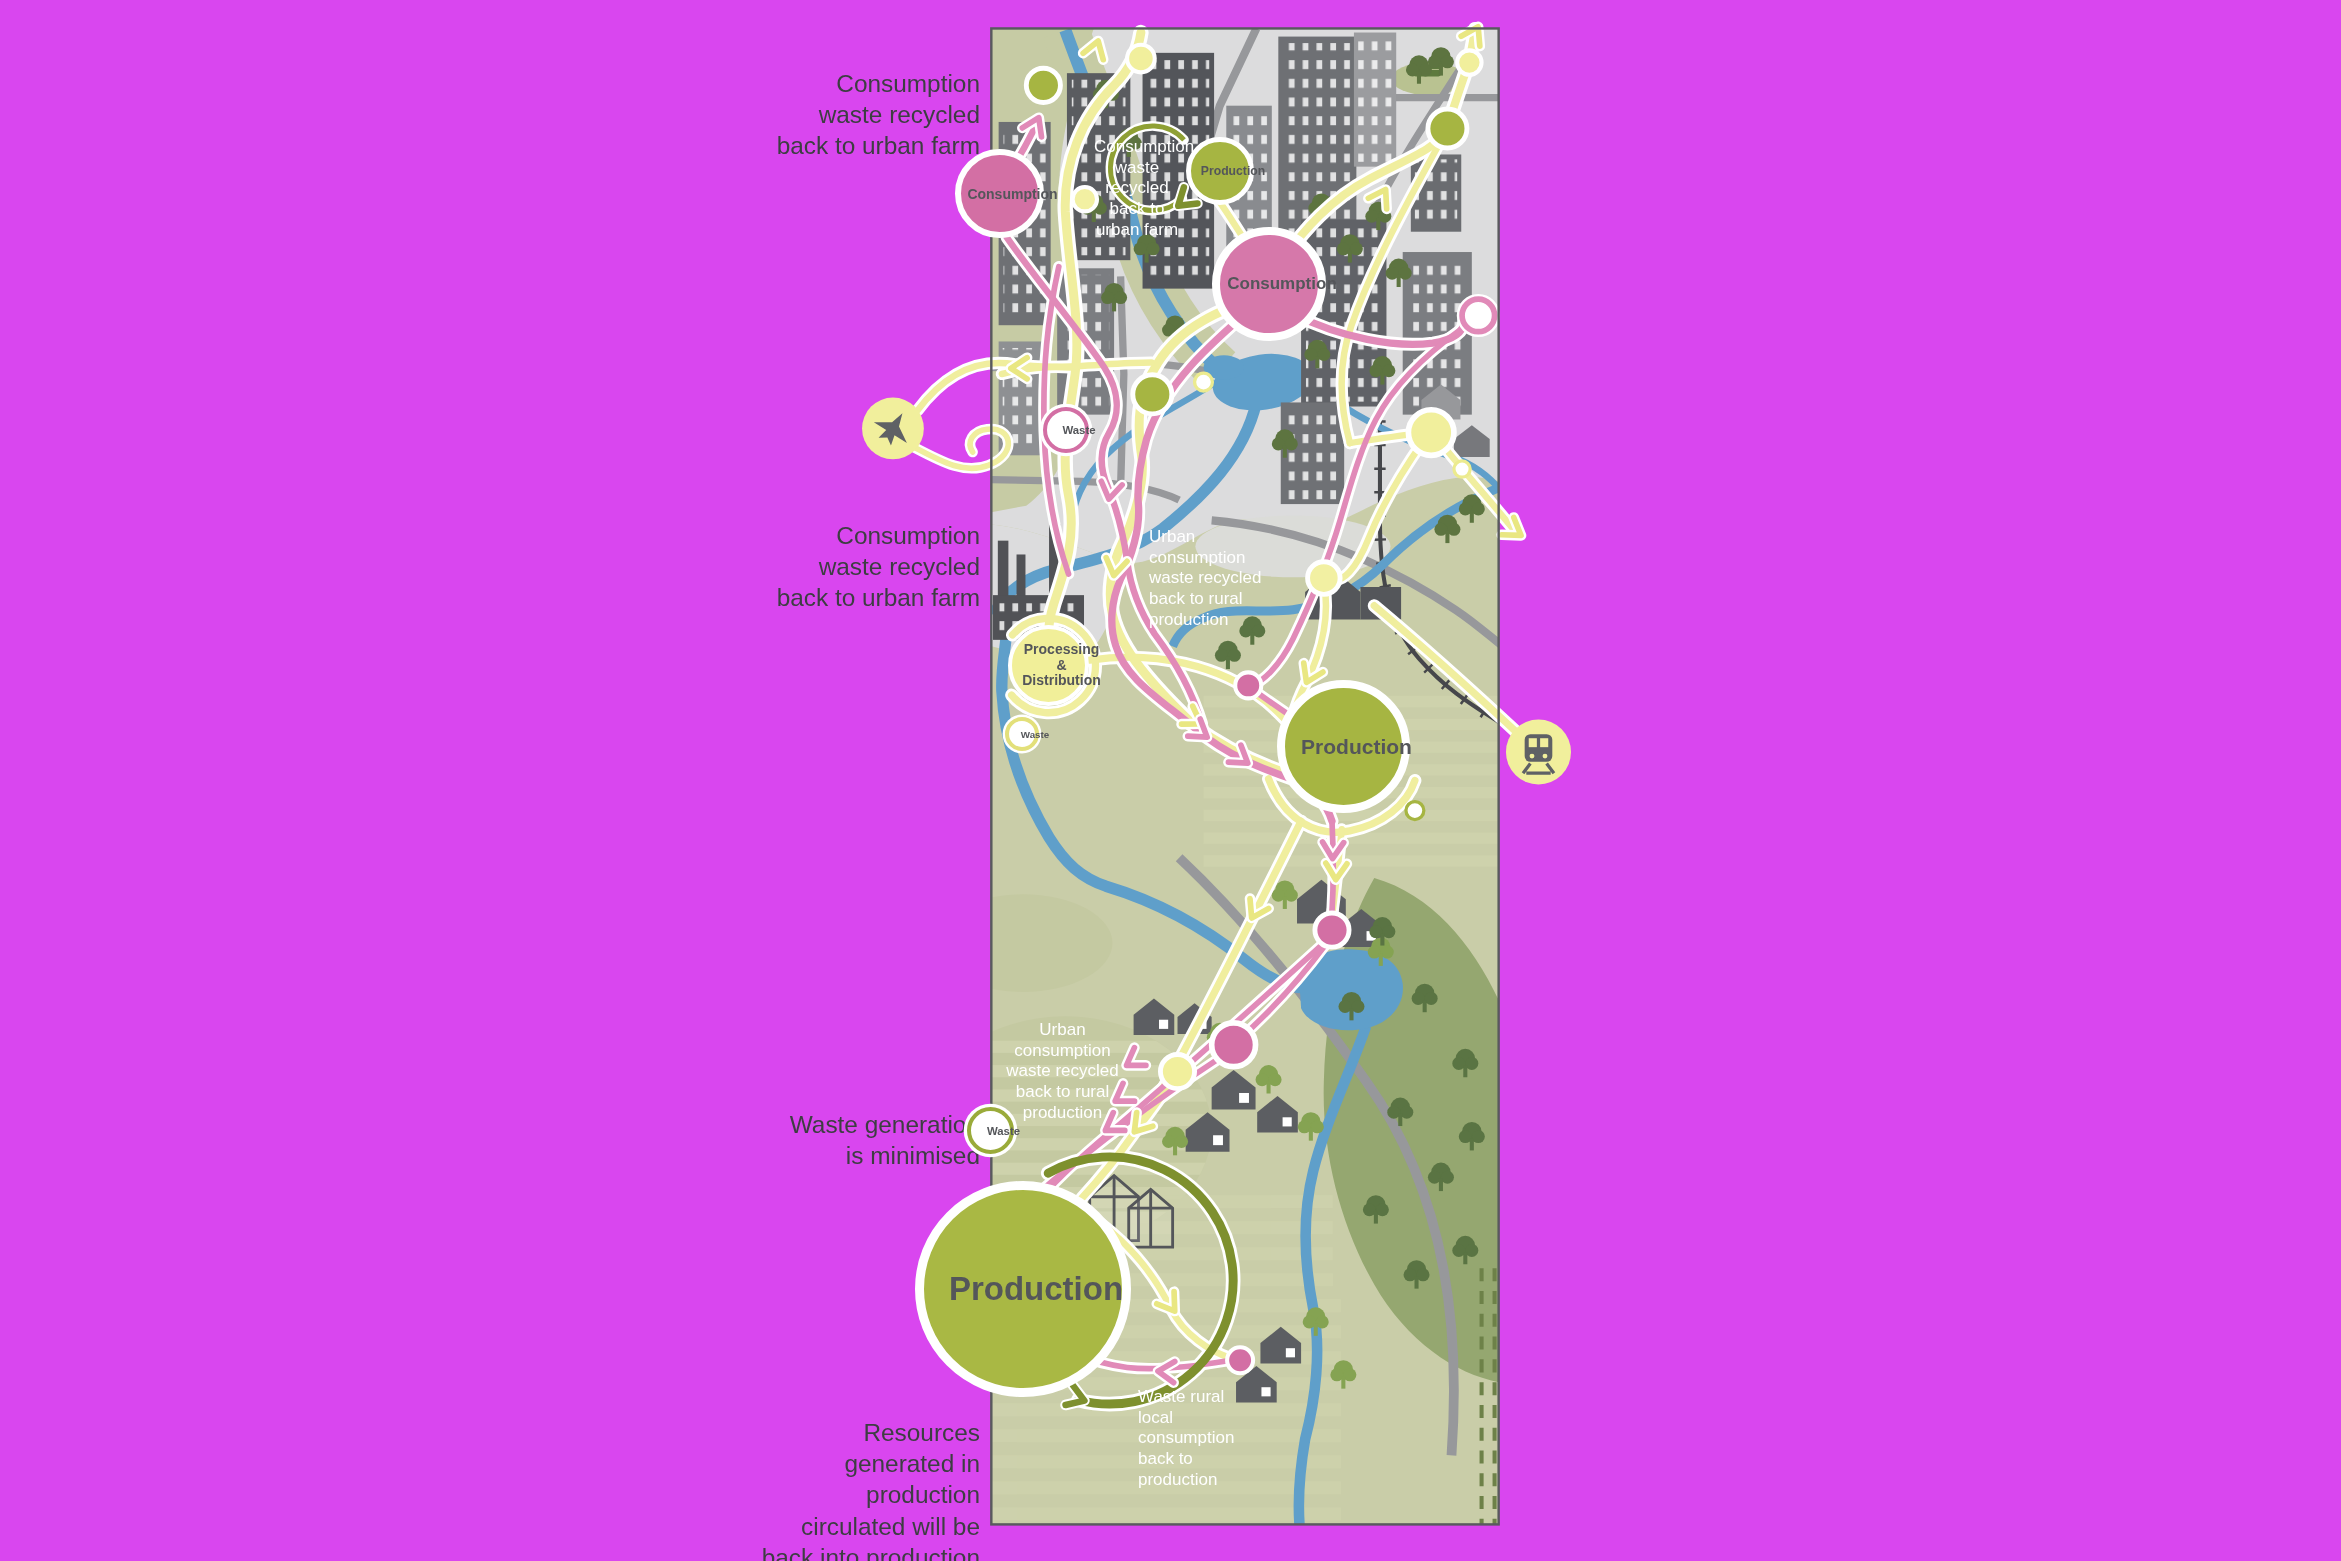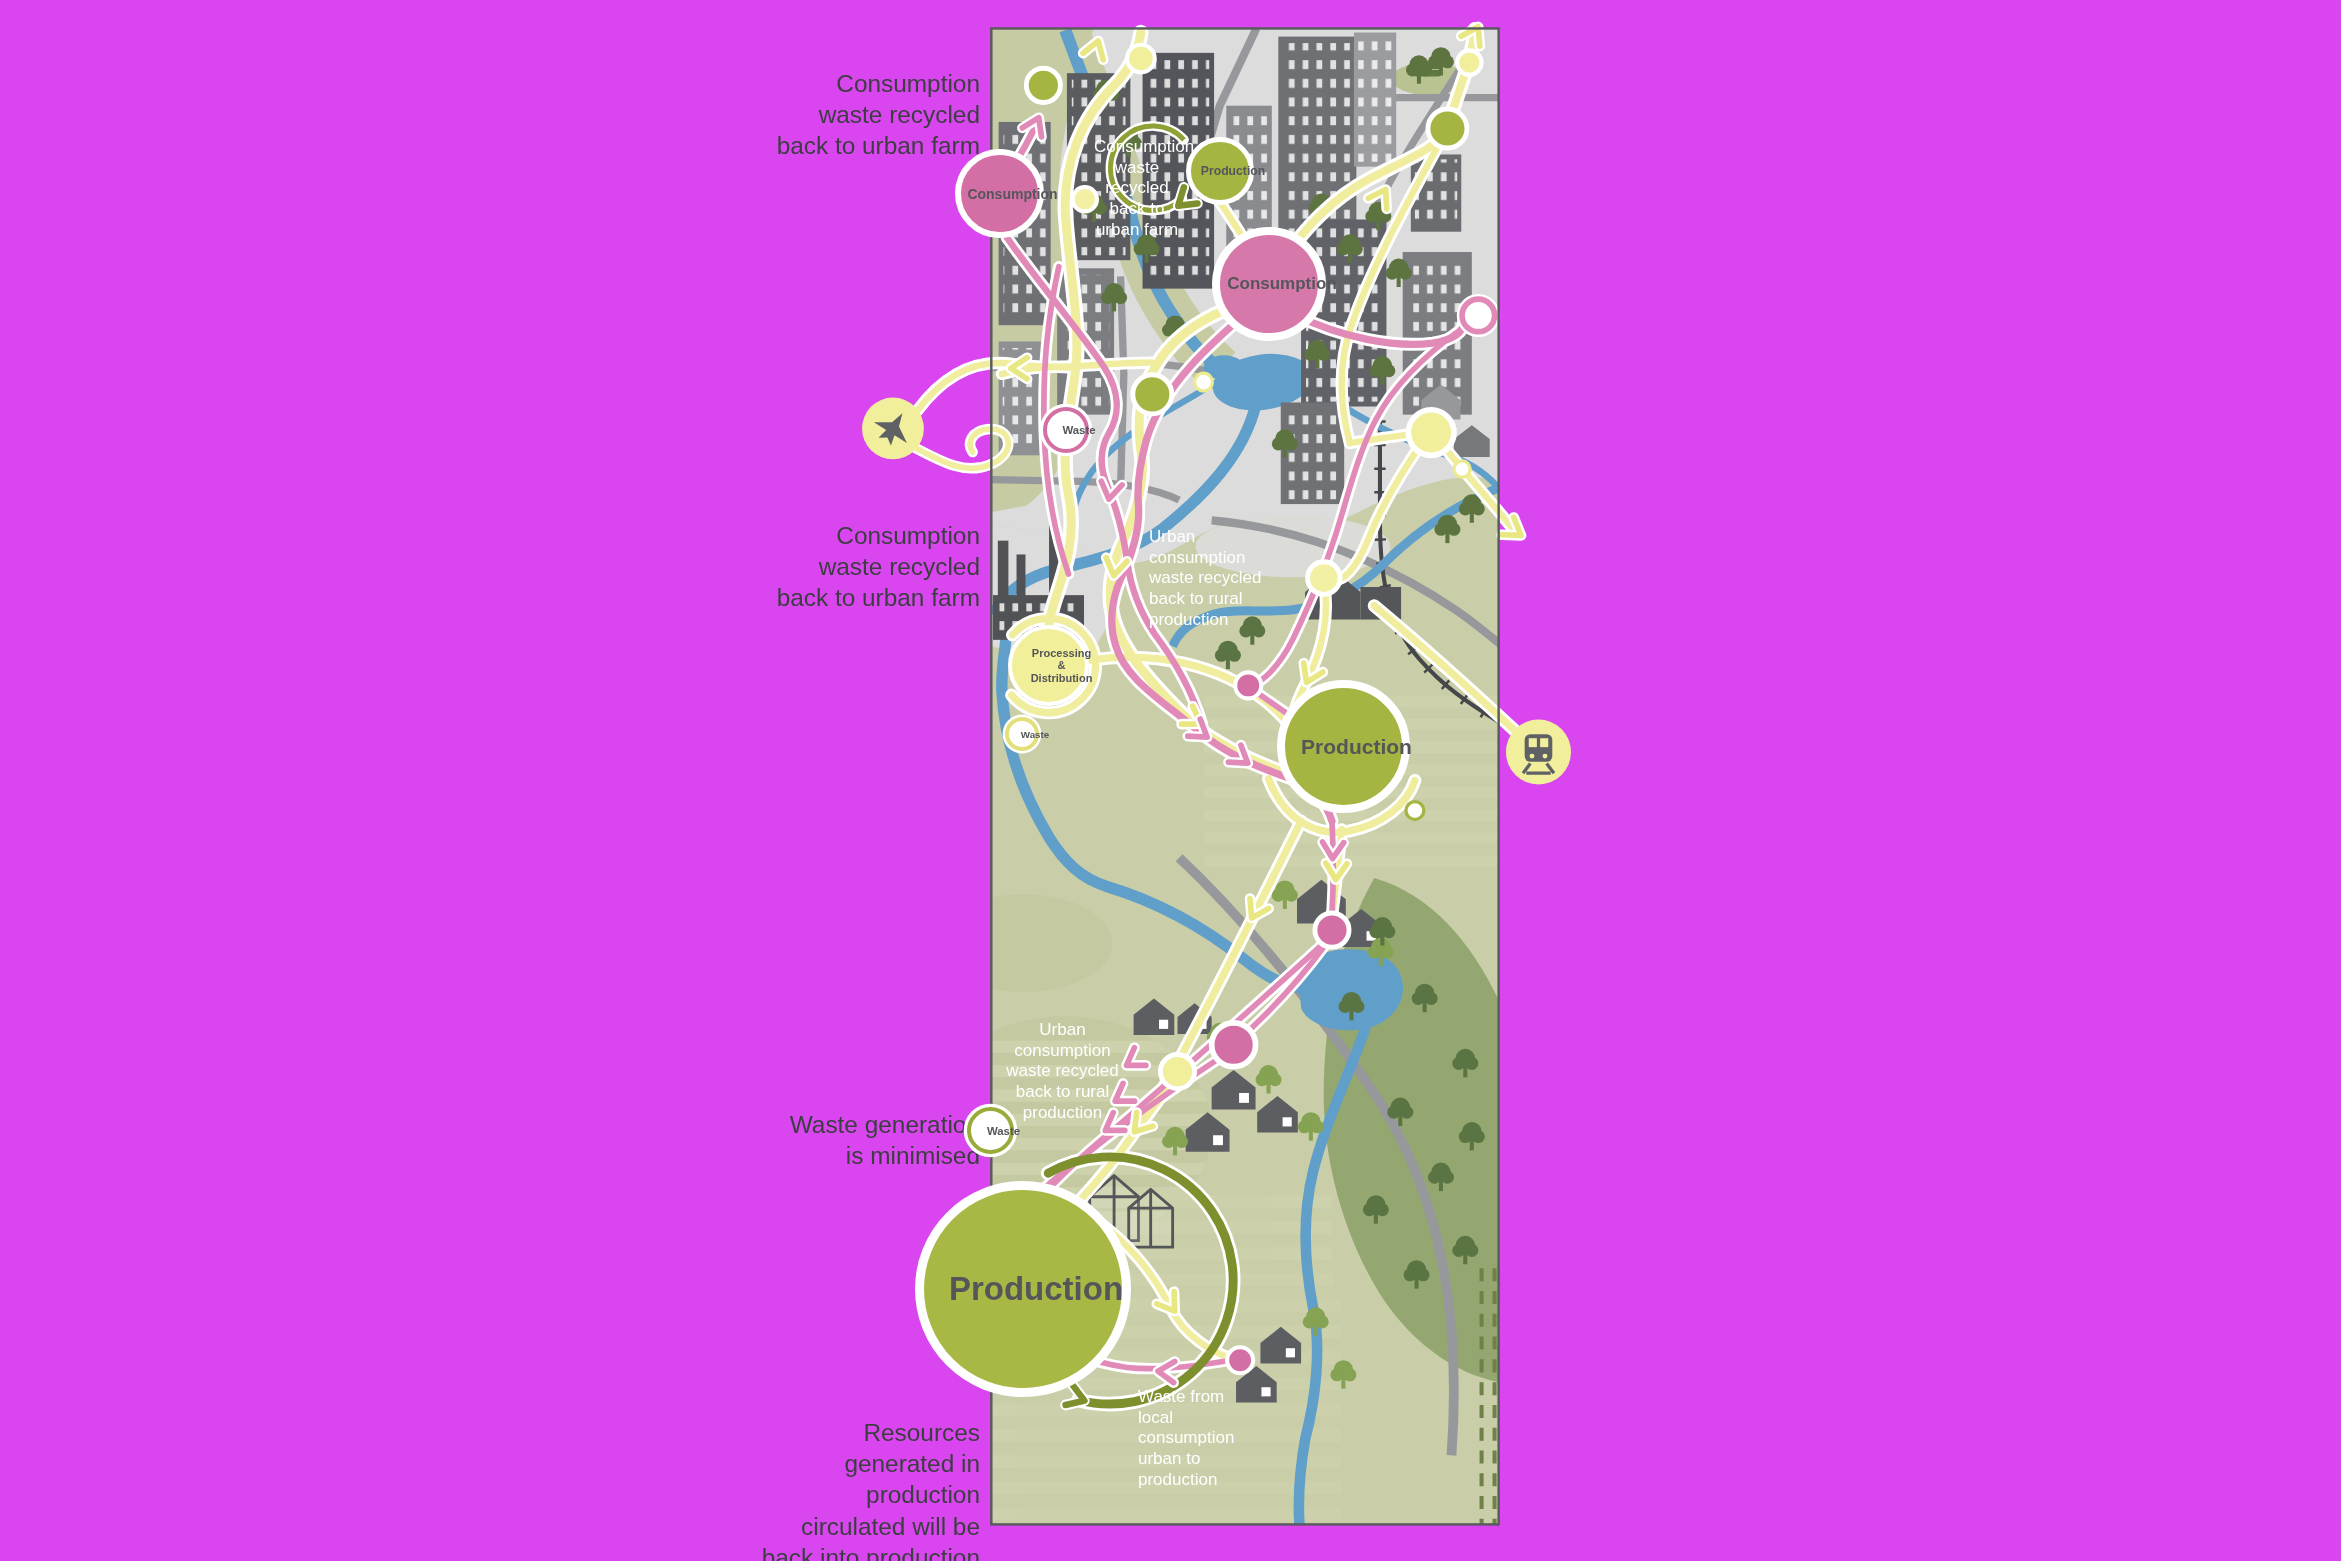--- a/index.html
+++ b/index.html
@@ -472,35 +472,35 @@
 </svg>
 
 <div class="side-label" style="left:769px;top:68px;width:211px;">Consumption waste recycled back to urban farm</div>
 <div class="side-label" style="left:769px;top:520px;width:211px;">Consumption waste recycled back to urban farm</div>
 <div class="side-label" style="left:769px;top:1109px;width:211px;">Waste generation is minimised</div>
 <div class="side-label" style="left:756px;top:1417px;width:224px;">Resources generated in production circulated will be back into production</div>
 
 <div class="map-note" style="left:1094px;top:137px;width:86px;text-align:center;">Consumption waste recycled back to urban farm</div>
 <div class="map-note" style="left:1149px;top:527px;width:120px;text-align:left;">Urban consumption waste recycled back to rural production</div>
 <div class="map-note" style="left:1003px;top:1020px;width:119px;text-align:center;">Urban consumption waste recycled back to rural production</div>
-<div class="map-note" style="left:1138px;top:1387px;width:102px;text-align:left;">Waste from local consumption urban to production</div>
+<div class="map-note" style="left:1138px;top:1387px;width:102px;text-align:left;">Waste rural local consumption back to production</div>
 
 <div class="node" style="left:955px;top:149px;width:89px;height:89px;background:#d36fa4;font-size:14px;">
       <span>Consumption</span>
     </div>
 <div class="node" style="left:1186px;top:137px;width:68px;height:68px;background:#a6b542;border-width:5.7px;font-size:12.2px;">
       <span>Production</span>
     </div>
 <div class="node" style="left:1212px;top:227px;width:114px;height:114px;background:#d678aa;border-width:8.1px;font-size:17px;">
       <span>Consumption</span>
     </div>
 <div class="node" style="left:1043px;top:407px;width:46px;height:46px;background:#fff;border:4.9px solid #d36fa4;box-shadow:0 0 0 3.3px #fff;font-size:11.4px;">
       <span>Waste</span>
     </div>
-<div class="node wrap" style="left:1008px;top:625px;width:81px;height:81px;background:#f1ef99;border-width:4.9px;font-size:11px;line-height:1.1;">
+<div class="node wrap" style="left:1008px;top:625px;width:81px;height:81px;background:#f1ef99;border-width:4.9px;font-size:14px;line-height:1.1;">
       <span>Processing &amp; Distribution</span>
     </div>
 <div class="node" style="left:1005px;top:717px;width:34px;height:34px;background:#fff;border:4.1px solid #e3e07a;box-shadow:0 0 0 2.4px #fff;font-size:9.8px;">
       <span>Waste</span>
     </div>
 <div class="node" style="left:1277px;top:680px;width:133px;height:133px;background:#a6b542;border-width:8.1px;font-size:21px;">
       <span>Production</span>
     </div>
 <div class="node" style="left:967px;top:1107px;width:47px;height:47px;background:#fff;border:4.9px solid #9aab3a;box-shadow:0 0 0 3.3px #fff;font-size:11.4px;">
       <span>Waste</span>

